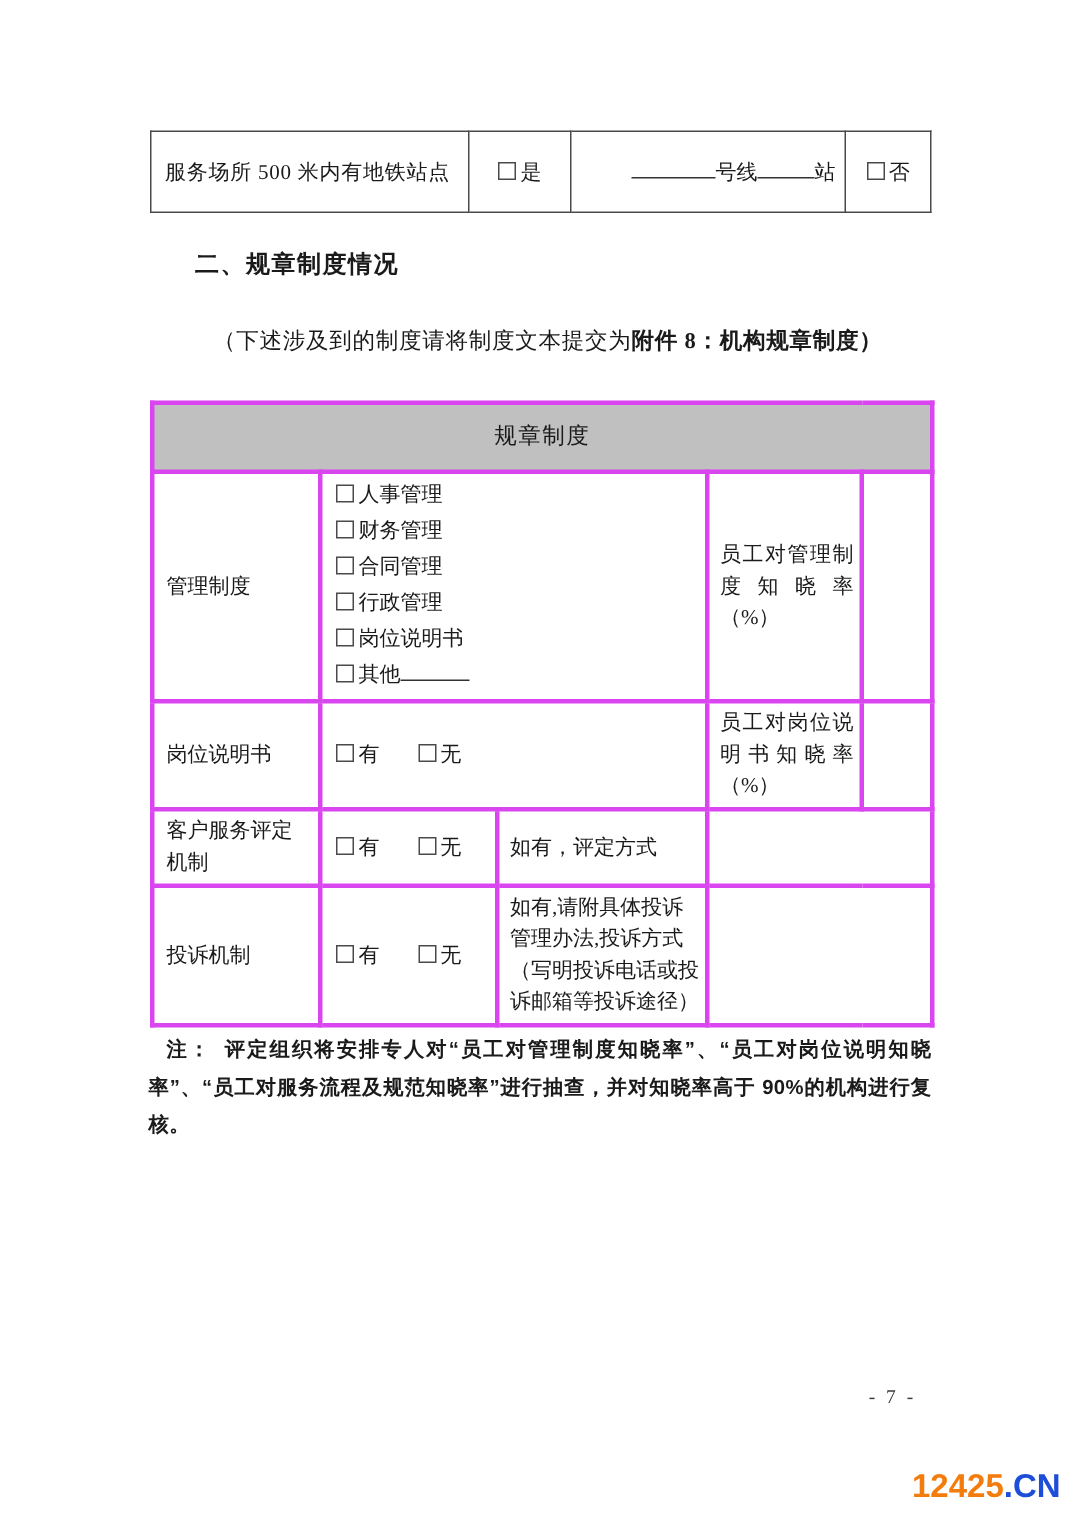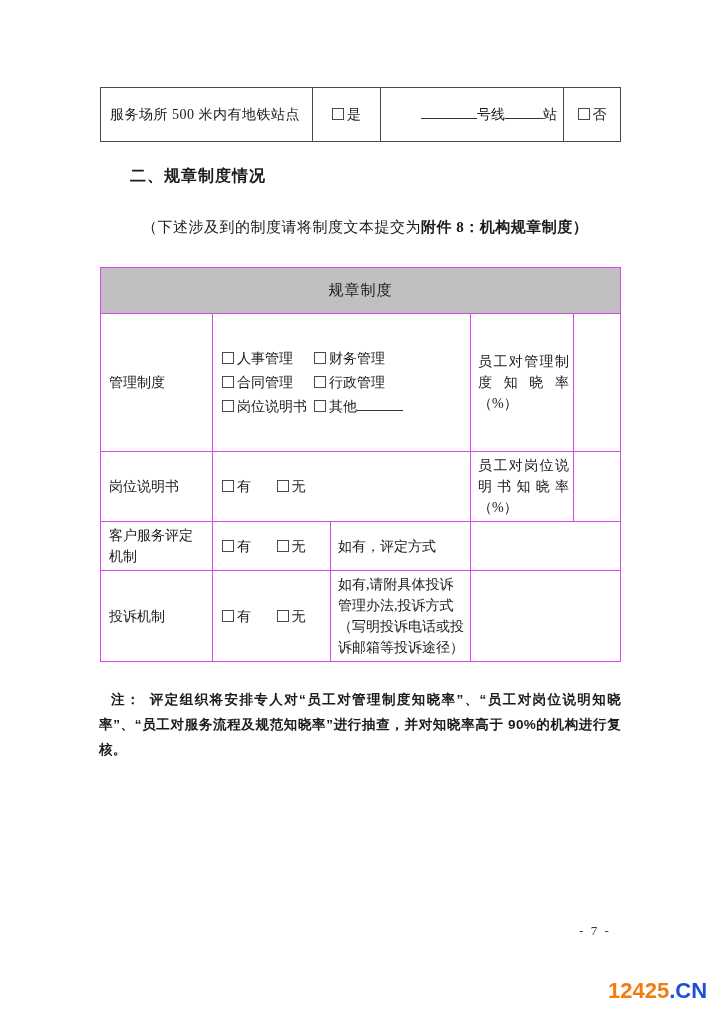--- a/index.html
+++ b/index.html
@@ -53,36 +53,36 @@
   }
   .intro b { font-weight: bold; }
 
   
   .rules-table {
     position: absolute; left: 100px; top: 267px; width: 520px;
     border-collapse: collapse; table-layout: fixed;
     font-size: 14px;
   }
   .rules-table td {
-    border: 1px solid #d946ef;
+    border: 3px solid #d946ef;
     vertical-align: middle; padding: 3px 6px;
     line-height: 21px;
   }
   .rt-header {
     background: #c0c0c0; text-align: center;
     height: 46px; font-size: 15px; letter-spacing: 1px;
   }
   .c-name { text-align: left; padding-left: 8px !important; }
   .c-check { white-space: nowrap; padding-left: 9px !important; }
   .c-rate { padding-left: 7px !important; padding-right: 4px !important; text-align: justify; }
   .c-note { padding-left: 7px !important; padding-right: 4px !important; }
   .opt { white-space: nowrap; display: inline-block; }
   .opt + .opt { margin-left: 22px; }
   .optgrid { line-height: 24px; }
-  .optgrid .row { display: flex; }
+  .optgrid .row { display: flex; flex-direction: column; }
   .optgrid .row .opt { width: 92px; margin-left: 0; }
   .optgrid .row .opt:last-child { width: auto; }
 
   
   .footnote {
     position: absolute; left: 99px; top: 687px; width: 522px;
     font-family: "Liberation Sans", "DejaVu Sans", sans-serif;
     font-weight: bold; font-size: 13.5px;
     line-height: 25px; text-align: justify;
     text-indent: 12px; letter-spacing: 0.3px;

